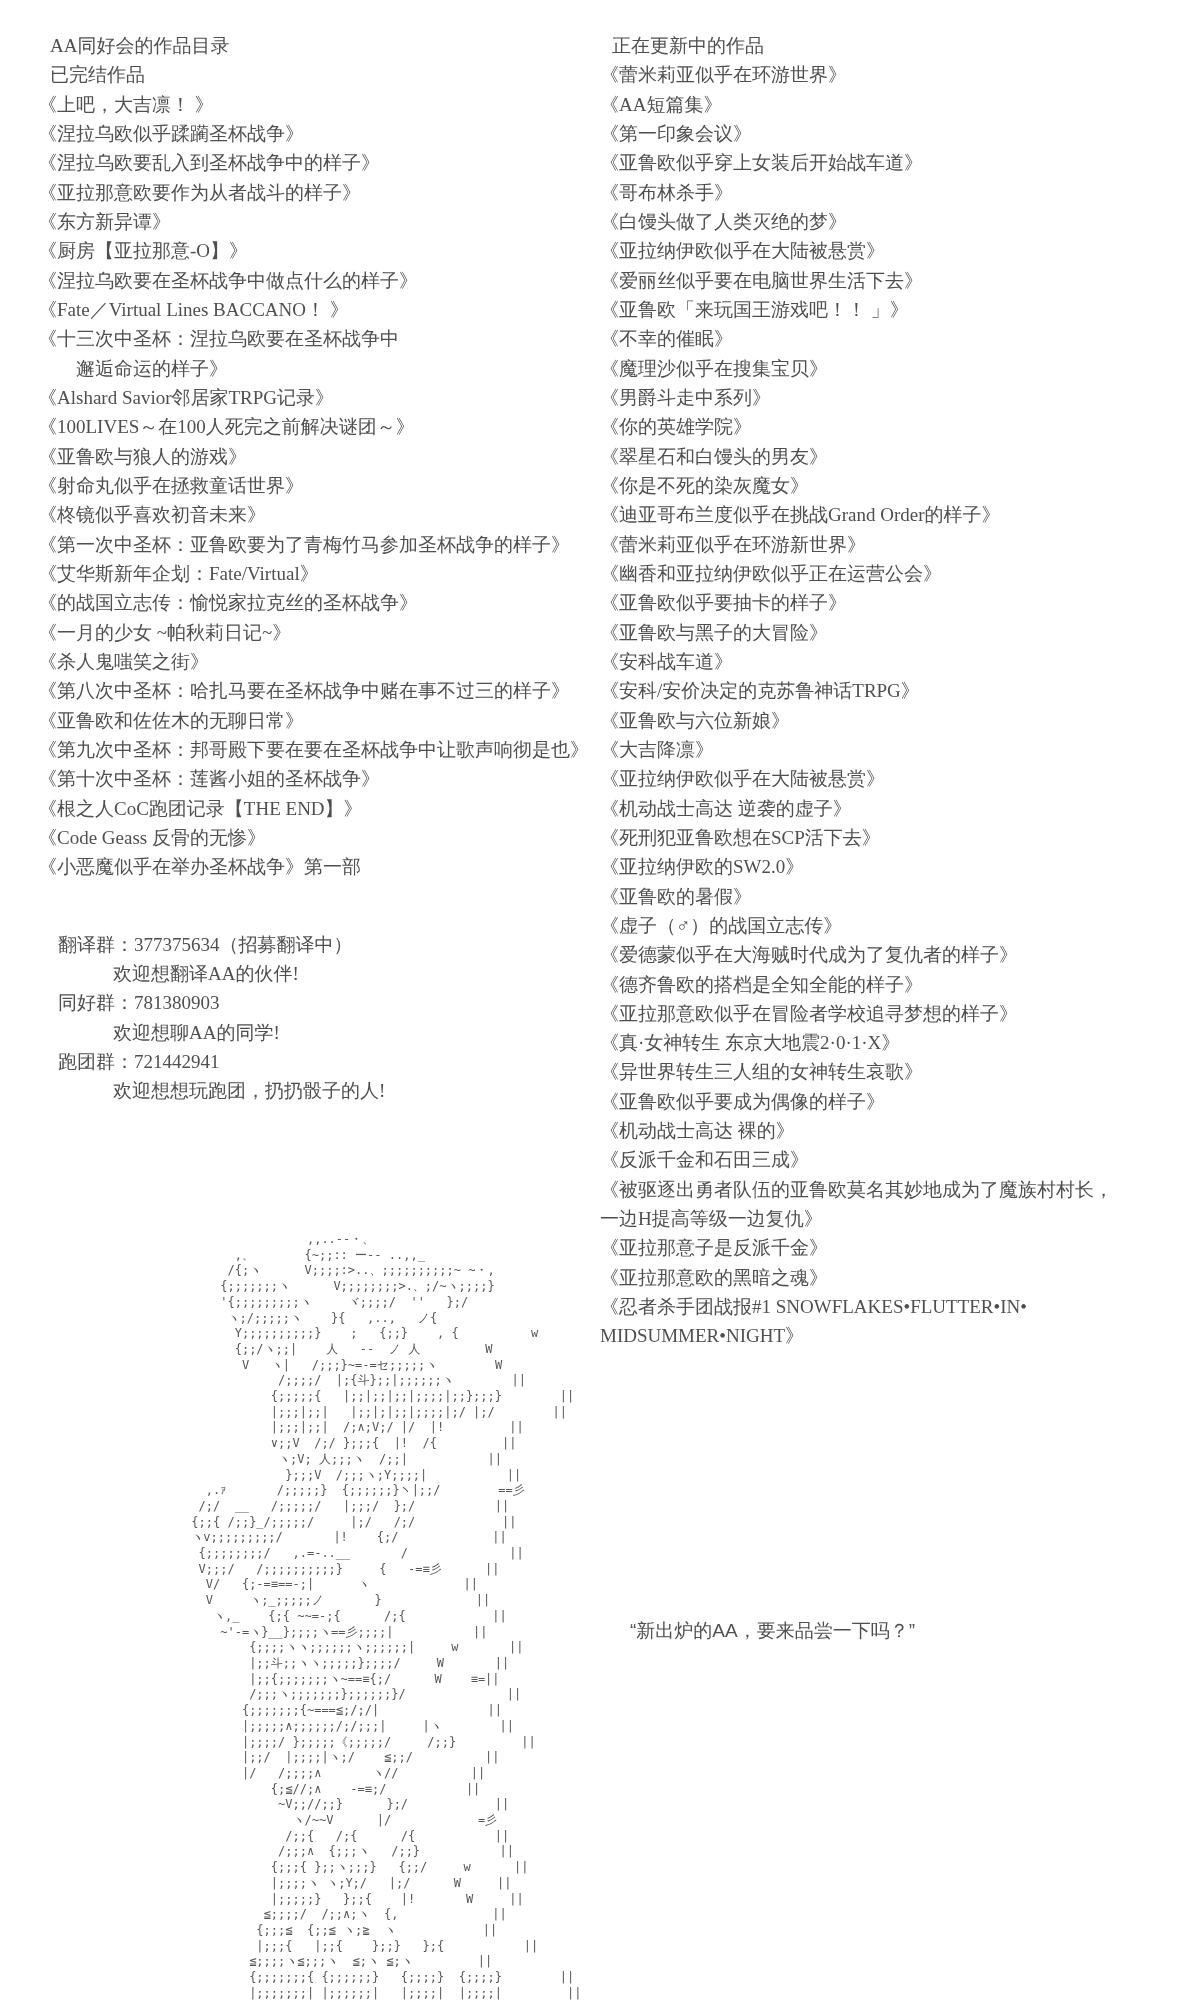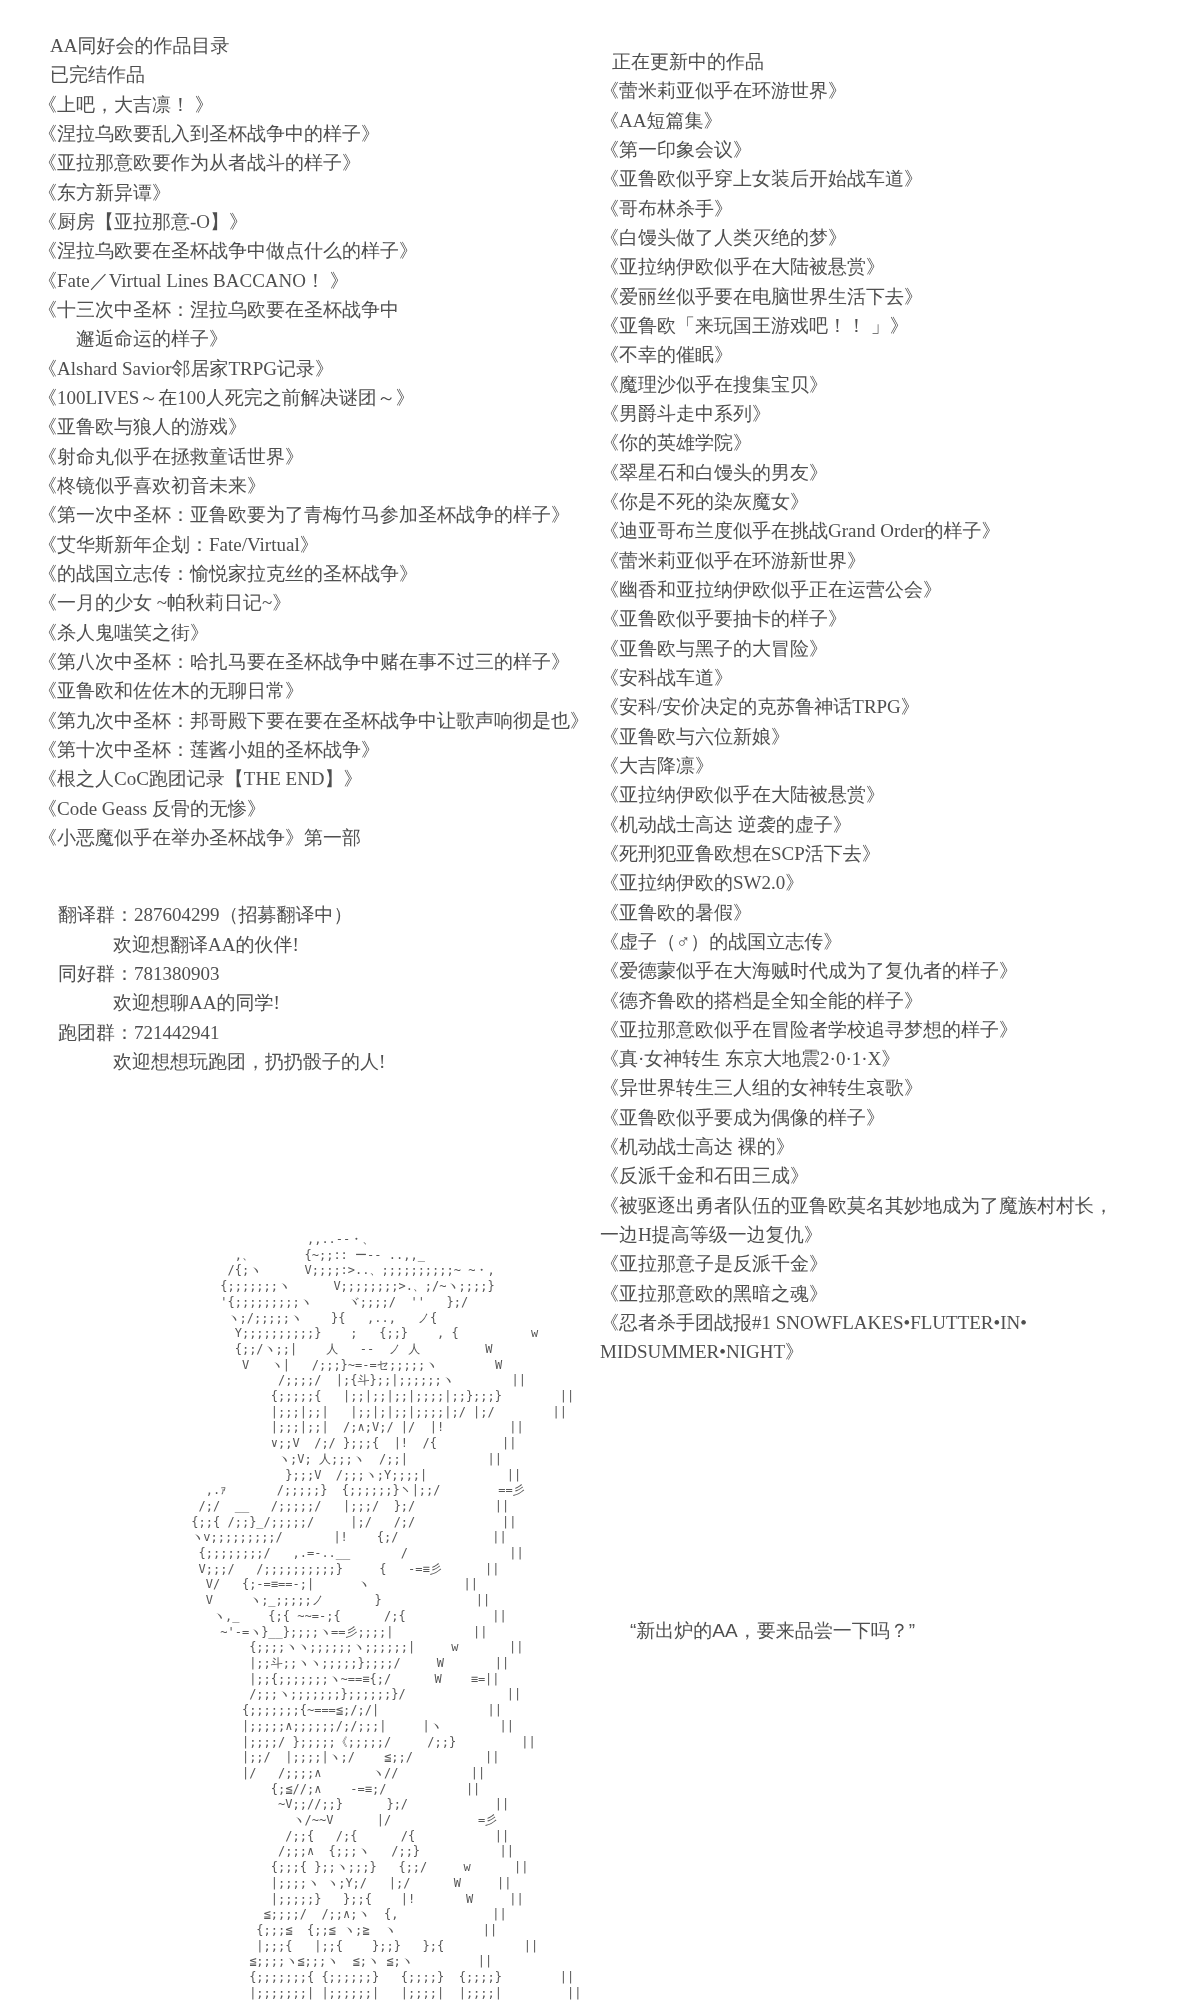--- a/index.html
+++ b/index.html
@@ -7,21 +7,21 @@
     position:relative;
     width:1202px;
     height:2000px;
     background:#ffffff;
     overflow:hidden;
     font-family:"Liberation Sans", sans-serif;
     color:#4f4f4f;
   }
   .col{position:absolute;top:31px;font-family:Liberation Serif, serif;}
   .col.left{left:38px;width:560px;}
-  .col.right{left:600px;width:584px;margin-top:16px;}
+  .col.right{left:600px;width:584px;}
   .hdr{
     font-size:19px;
     line-height:29.33px;
     padding-left:12px;
     white-space:pre-wrap;
   }
   .item{
     font-size:19px;
     line-height:29.33px;
     white-space:pre-wrap;
@@ -62,20 +62,21 @@
 <body>
 
 <div class="page">
 
   <div class="col left">
     <div class="hdr">AA同好会的作品目录</div>
     <div class="hdr">已完结作品</div>
 
     <div>
         <div class="item">《上吧，大吉凛！ 》</div>
+        <div class="item">《涅拉乌欧似乎蹂躏圣杯战争》</div>
         <div class="item">《涅拉乌欧要乱入到圣杯战争中的样子》</div>
         <div class="item">《亚拉那意欧要作为从者战斗的样子》</div>
         <div class="item">《东方新异谭》</div>
         <div class="item">《厨房【亚拉那意-O】》</div>
         <div class="item">《涅拉乌欧要在圣杯战争中做点什么的样子》</div>
         <div class="item">《Fate／Virtual Lines BACCANO！ 》</div>
         <div class="item">《十三次中圣杯：涅拉乌欧要在圣杯战争中
 　　邂逅命运的样子》</div>
         <div class="item">《Alshard Savior邻居家TRPG记录》</div>
         <div class="item">《100LIVES～在100人死完之前解决谜团～》</div>
@@ -91,21 +92,21 @@
         <div class="item">《亚鲁欧和佐佐木的无聊日常》</div>
         <div class="item">《第九次中圣杯：邦哥殿下要在要在圣杯战争中让歌声响彻是也》</div>
         <div class="item">《第十次中圣杯：莲酱小姐的圣杯战争》</div>
         <div class="item">《根之人CoC跑团记录【THE END】》</div>
         <div class="item">《Code Geass 反骨的无惨》</div>
         <div class="item">《小恶魔似乎在举办圣杯战争》第一部</div>
       </div>
 
     <div class="groups">
         <div>
-        <div class="group-main"><span>翻译群：</span><span>287604299（招募翻译中）</span></div>
+        <div class="group-main"><span>翻译群：</span><span>377375634（招募翻译中）</span></div>
         <div class="group-note">欢迎想翻译AA的伙伴!</div>
       </div>
         <div>
         <div class="group-main"><span>同好群：</span><span>781380903</span></div>
         <div class="group-note">欢迎想聊AA的同学!</div>
       </div>
         <div>
         <div class="group-main"><span>跑团群：</span><span>721442941</span></div>
         <div class="group-note">欢迎想想玩跑团，扔扔骰子的人!</div>
       </div>

